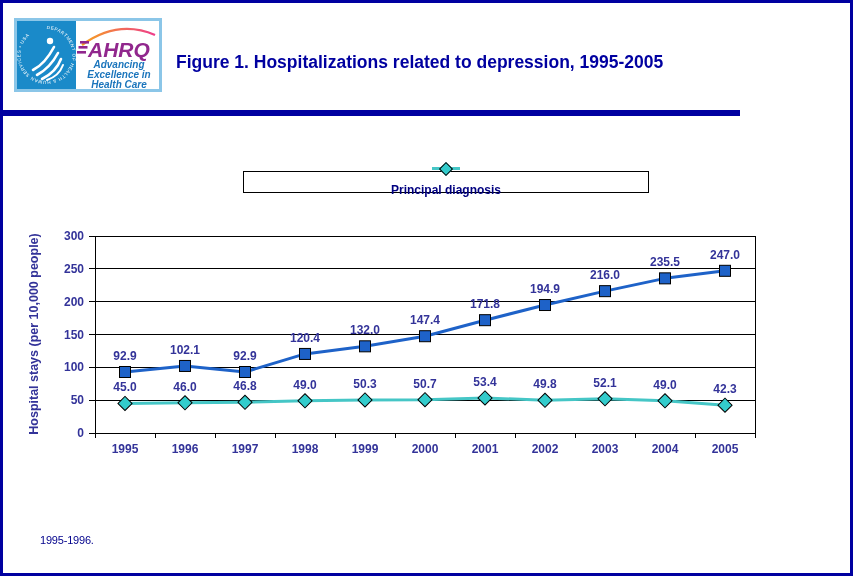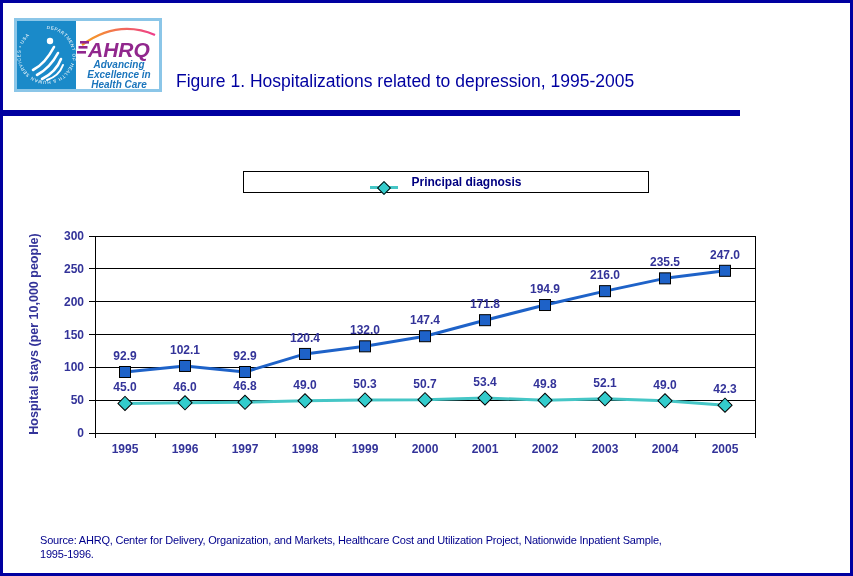--- a/index.html
+++ b/index.html
@@ -1,25 +1,25 @@
 <!DOCTYPE html>
 <html><head>
 <meta charset="utf-8">
 <style>
   html,body{margin:0;padding:0;background:#fff;}
   body{position:relative;width:853px;height:576px;overflow:hidden;
        font-family:"Liberation Sans",sans-serif;}
   .page-border{position:absolute;inset:0;border:3px solid #0000A0;pointer-events:none;z-index:50;}
   .header{position:absolute;left:0;top:0;width:853px;height:110px;}
   .logo{position:absolute;left:14px;top:18px;width:148px;height:74px;}
-  .page-title{position:absolute;left:176px;top:52px;font-size:17.5px;font-weight:normal;color:#0000A0;white-space:nowrap;margin-top:19px;}
+  .page-title{position:absolute;left:176px;top:52px;font-size:17.5px;font-weight:bold;color:#0000A0;white-space:nowrap;}
   .header-rule{position:absolute;left:3px;top:110px;width:737px;height:6px;background:#0000A0;}
   .legend{position:absolute;left:243px;top:171px;width:404px;height:20px;border:1px solid #000;background:#fff;
           display:flex;align-items:center;justify-content:center;gap:56px;z-index:5;}
-  .legend-entry{display:flex;align-items:flex-end;gap:13px;}
+  .legend-entry{display:flex;align-items:center;gap:13px;flex-direction:column;}
   .legend-line{position:relative;width:28px;height:3px;}
   .legend-line.principal{background:#45C6C6;}
   .legend-line.secondary{background:#1E62C8;}
   .legend-marker{position:absolute;left:50%;top:50%;}
   .marker-diamond{width:8px;height:8px;background:#33CCCC;border:1px solid #000;transform:translate(-50%,-50%) rotate(45deg);}
   .marker-square{width:9px;height:9px;background:#1E62C8;border:1px solid #000;transform:translate(-50%,-50%);}
   .legend-label{font-size:12px;font-weight:bold;color:#000080;white-space:nowrap;}
   .y-axis-title{position:absolute;left:34px;top:334px;transform:translate(-50%,-50%) rotate(-90deg);
                 font-size:12.5px;font-weight:bold;color:#333399;white-space:nowrap;}
   #chart{position:absolute;left:0;top:0;z-index:1;}
@@ -168,17 +168,16 @@
     <text x="545" y="293.0156666666667" text-anchor="middle" class="dlabel">194.9</text>
     <rect x="599.5" y="285.65999999999997" width="11" height="11" fill="#1E62C8" stroke="#000"></rect>
     <text x="605" y="279.15999999999997" text-anchor="middle" class="dlabel">216.0</text>
     <rect x="659.5" y="272.855" width="11" height="11" fill="#1E62C8" stroke="#000"></rect>
     <text x="665" y="266.355" text-anchor="middle" class="dlabel">235.5</text>
     <rect x="719.5" y="265.30333333333334" width="11" height="11" fill="#1E62C8" stroke="#000"></rect>
     <text x="725" y="258.80333333333334" text-anchor="middle" class="dlabel">247.0</text>
   </svg>
 
 <div class="source">
-  <div>Source: AHRQ, Center for Delivery, Organization, and Markets, Healthcare Cost and Utilization Project, Nationwide Inpatient Sample,</div>
   <div>1995-1996.</div>
 </div>
 
 <div class="page-border"></div>
 
 </body></html>

